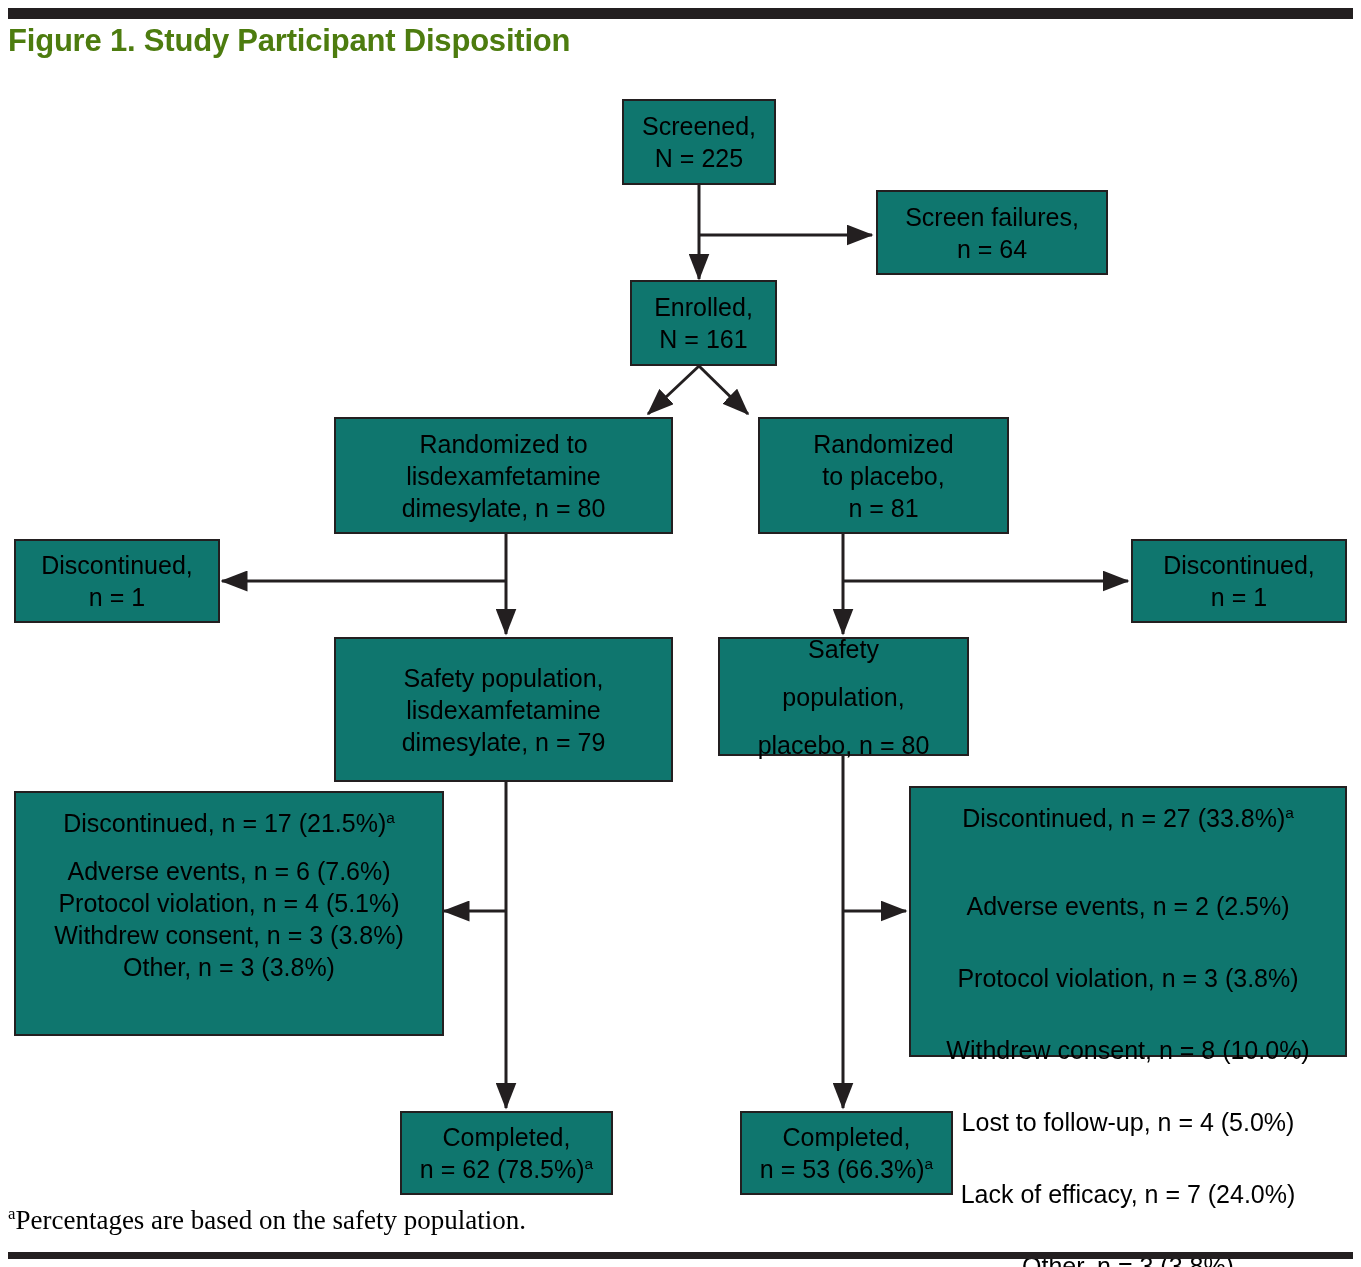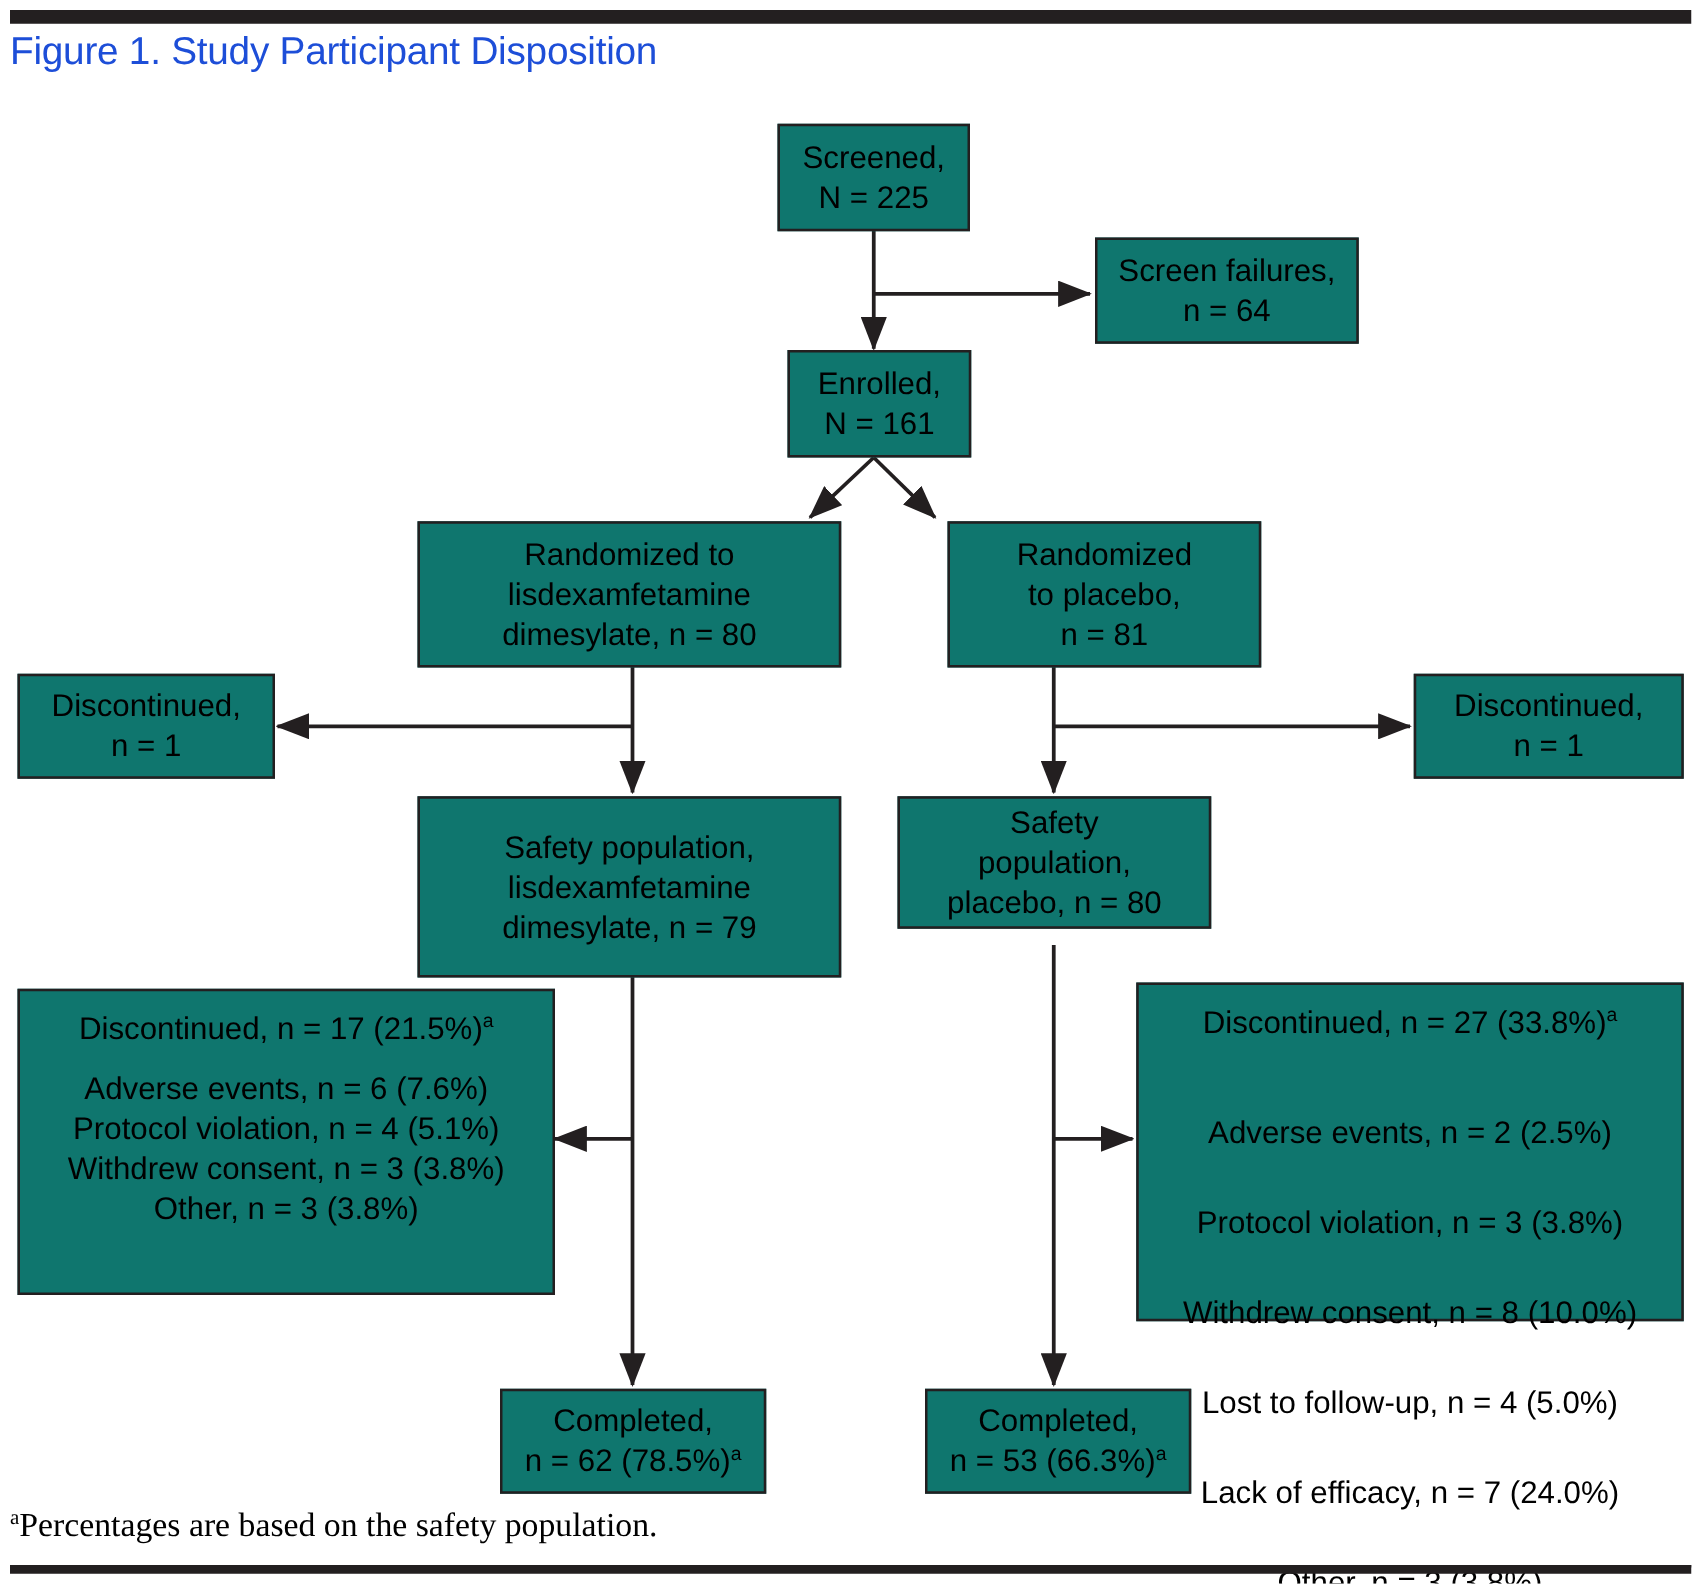--- a/index.html
+++ b/index.html
@@ -32,22 +32,22 @@
     width: 1345px;
     height: 5px;
     background: #231f20;
     border-top: 2px solid #231f20;
   }
   .fig-title {
     position: absolute;
     left: 8px;
     top: 23px;
     font-size: 31px;
-    font-weight: normal;
-    color: #1d4ed8;
+    font-weight: bold;
+    color: #4d7c0f;
     letter-spacing: -0.2px;
     white-space: nowrap;
   }
   .box {
     position: absolute;
     box-sizing: border-box;
     background: #0f766e;
     border: 2.5px solid #231f20;
     display: flex;
     flex-direction: column;
@@ -133,21 +133,21 @@
 
     <line x1="843" y1="756" x2="843" y2="1108" marker-end="url(#arrowhead)"></line>
     <line x1="843" y1="911" x2="906" y2="911" marker-end="url(#arrowhead)"></line>
   </svg>
 
   <div class="box" style="left:622px; top:99px; width:154px; height:86px;">
     <span class="ln">Screened,</span>
     <span class="ln">N = 225</span>
   </div>
 
-  <div class="box" style="left:876px; top:190px; width:211px; height:85px;">
+  <div class="box" style="left:876px; top:190px; width:232px; height:85px;">
     <span class="ln">Screen failures,</span>
     <span class="ln">n = 64</span>
   </div>
 
   <div class="box" style="left:630px; top:280px; width:147px; height:86px;">
     <span class="ln">Enrolled,</span>
     <span class="ln">N = 161</span>
   </div>
 
   <div class="box" style="left:334px; top:417px; width:339px; height:117px;">
@@ -171,21 +171,21 @@
     <span class="ln">Discontinued,</span>
     <span class="ln">n = 1</span>
   </div>
 
   <div class="box" style="left:334px; top:637px; width:339px; height:145px;">
     <span class="ln">Safety population,</span>
     <span class="ln">lisdexamfetamine</span>
     <span class="ln">dimesylate,  n = 79</span>
   </div>
 
-  <div class="box" style="left:718px; top:637px; width:251px; height:106px;">
+  <div class="box" style="left:718px; top:637px; width:251px; height:119px;gap:16px;">
     <span class="ln">Safety</span>
     <span class="ln">population,</span>
     <span class="ln">placebo, n = 80</span>
   </div>
 
   <div class="box reasons" style="left:14px; top:791px; width:430px; height:245px;">
     <span class="ln hdr"><span>Discontinued, n = 17 (21.5%)</span><sup>a</sup></span>
     <span class="ln">Adverse events, n = 6 (7.6%)</span>
     <span class="ln">Protocol violation, n = 4 (5.1%)</span>
     <span class="ln">Withdrew consent, n = 3 (3.8%)</span>

